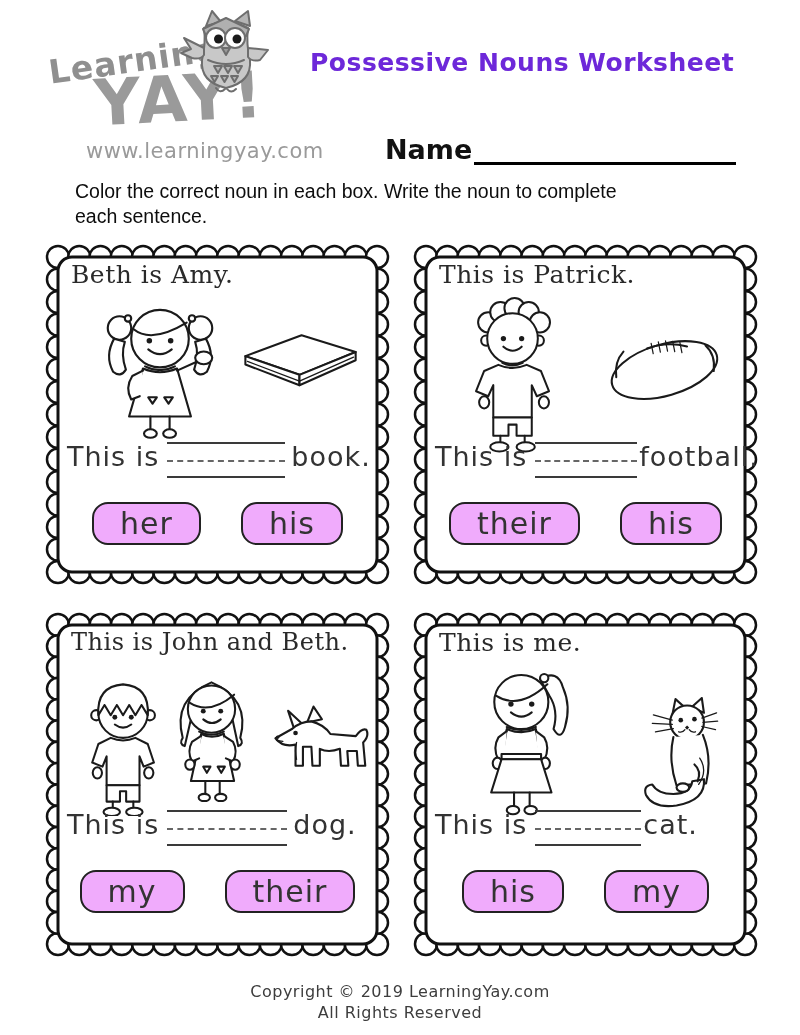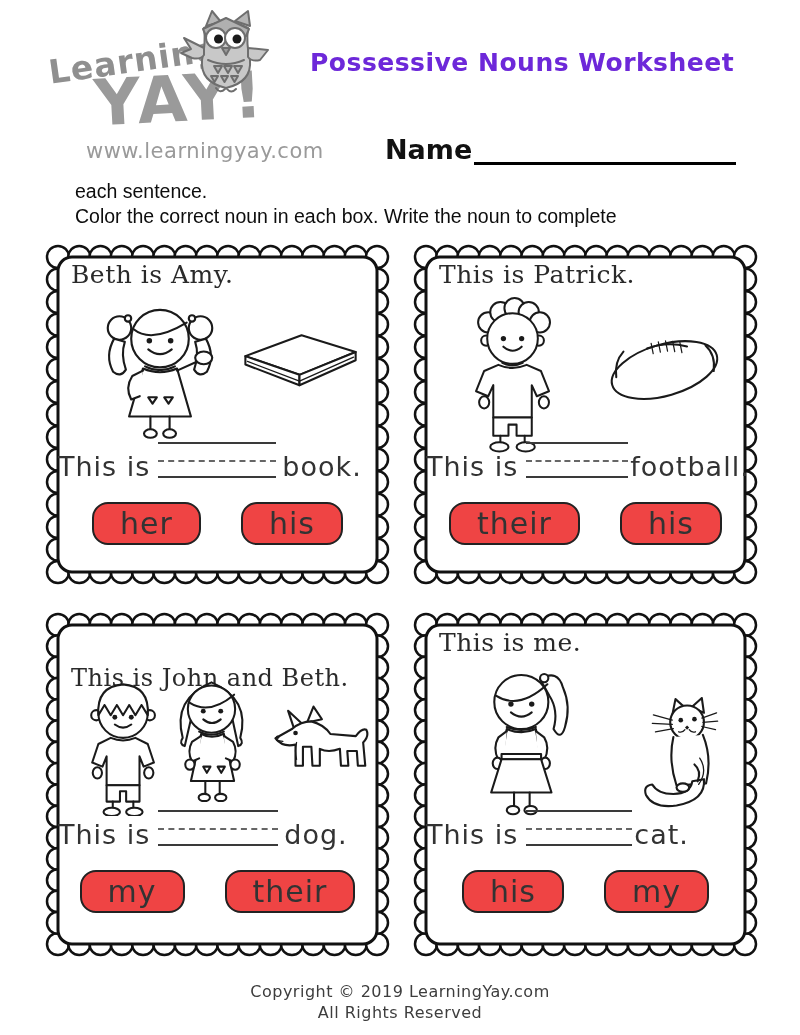--- a/index.html
+++ b/index.html
@@ -29,30 +29,30 @@
   .box .content { position:absolute; left:0; top:0; width:100%; height:100%; }
   .heading { position:absolute; left:26px; top:16px; font-family:"DejaVu Serif", serif;
              font-size:25px; color:#2a2a2a; letter-spacing:0.5px; white-space:nowrap; }
   .illus { position:absolute; }
   svg.illus path, svg.illus circle, svg.illus ellipse, svg.illus rect, svg.illus line {
       stroke:#1a1a1a; stroke-width:2; fill:none; stroke-linecap:round; stroke-linejoin:round; }
   svg.illus .f { fill:#fff; }
   svg.illus .k { fill:#1a1a1a; stroke:none; }
   svg.illus .thin { stroke-width:1.2; }
 
-  .sentence { position:absolute; left:13px; top:198px; display:flex; align-items:flex-end;
+  .sentence { position:absolute; left:22px; top:198px; display:flex; align-items:flex-start;
               font-size:27px; color:#333; letter-spacing:1px; white-space:nowrap; }
   .sentence .wd { line-height:1.1; }
   .blank { position:relative; display:inline-block; height:36px; margin:0 6px 4px 8px;
            border-top:2px solid #3a3a3a; border-bottom:2px solid #3a3a3a; }
   .blank::after { content:""; position:absolute; left:0; right:0; top:50%; border-top:2px dashed #666; }
   .w118 { width:118px; } .w102 { width:102px; margin-right:2px; } .w120 { width:120px; } .w106 { width:106px; margin-right:2px; }
 
   .options { position:absolute; left:0; right:0; top:258px; display:flex; justify-content:center; gap:40px; }
-  .option { border:2.5px solid #222; border-radius:16px; background:#ef4444; padding:2px 26px;
+  .option { border:2.5px solid #222; border-radius:16px; background:#f0abfc; padding:2px 26px;
             font-size:30px; color:#333; letter-spacing:1px; }
 
   
   .footer { position:absolute; left:0; right:0; top:982px; text-align:center;
             font-size:16px; color:#3d3d3d; line-height:1.3; letter-spacing:0.5px; }
 </style>
 </head>
 <body>
 
 <div class="page">
@@ -86,22 +86,22 @@
     </svg>
     <div class="site">www.learningyay.com</div>
   </div>
 
   <div class="title">Possessive Nouns Worksheet</div>
   <div class="name-row">
     <span class="name-label">Name</span>
     <span class="name-line"></span>
   </div>
   <div class="instructions">
+    <div>Color the correct noun in each box. Write the noun to complete</div>
     <div>each sentence.</div>
-    <div>Color the correct noun in each box. Write the noun to complete</div>
   </div>
 
   <div class="box" style="left:45px; top:244px; width:345px; height:341px;">
     <svg class="scallop" width="345" height="341">
         <circle cx="13" cy="13" r="11" fill="#fff" stroke="#111" stroke-width="2.5"></circle>
         <circle cx="13" cy="328" r="11" fill="#fff" stroke="#111" stroke-width="2.5"></circle>
         <circle cx="34.266666666666666" cy="13" r="11" fill="#fff" stroke="#111" stroke-width="2.5"></circle>
         <circle cx="34.266666666666666" cy="328" r="11" fill="#fff" stroke="#111" stroke-width="2.5"></circle>
         <circle cx="55.53333333333333" cy="13" r="11" fill="#fff" stroke="#111" stroke-width="2.5"></circle>
         <circle cx="55.53333333333333" cy="328" r="11" fill="#fff" stroke="#111" stroke-width="2.5"></circle>
@@ -366,21 +366,21 @@
         <circle cx="332" cy="246.93333333333334" r="11" fill="#fff" stroke="#111" stroke-width="2.5"></circle>
         <circle cx="13" cy="268.2" r="11" fill="#fff" stroke="#111" stroke-width="2.5"></circle>
         <circle cx="332" cy="268.2" r="11" fill="#fff" stroke="#111" stroke-width="2.5"></circle>
         <circle cx="13" cy="289.46666666666664" r="11" fill="#fff" stroke="#111" stroke-width="2.5"></circle>
         <circle cx="332" cy="289.46666666666664" r="11" fill="#fff" stroke="#111" stroke-width="2.5"></circle>
         <circle cx="13" cy="310.73333333333335" r="11" fill="#fff" stroke="#111" stroke-width="2.5"></circle>
         <circle cx="332" cy="310.73333333333335" r="11" fill="#fff" stroke="#111" stroke-width="2.5"></circle>
         <rect x="13" y="13" width="319" height="319" rx="14" fill="#fff" stroke="#111" stroke-width="3"></rect>
       </svg>
     <div class="content">
-      <div class="heading" style="font-size:24px;margin-top:36px;">This is John and Beth.</div>
+      <div class="heading" style="font-size:24px;">This is John and Beth.</div>
       <svg class="illus" style="left:24px; top:58px;" width="104" height="146" viewBox="0 0 100 142">
         <circle cx="26" cy="44" r="5" class="f"></circle>
           <circle cx="78" cy="44" r="5" class="f"></circle>
         <circle cx="52" cy="42" r="24" class="f"></circle>
         <path d="M28,44 Q26,16 52,14 Q78,16 76,44 L70,34 L64,44 L58,34 L52,44 L46,34 L40,44 L34,34 Z" class="f"></path>
         <circle cx="44" cy="46" r="2.4" class="k"></circle>
           <circle cx="60" cy="46" r="2.4" class="k"></circle>
         <path d="M44,53 Q52,59 60,53"></path>
         <path d="M40,66 L28,72 L22,90 L32,94 L36,84 L36,112 L68,112 L68,84 L72,94 L82,90 L76,72 L64,66 Q52,71 40,66 Z" class="f"></path>
         <ellipse cx="27" cy="100" rx="4.5" ry="5.5" class="f"></ellipse>

